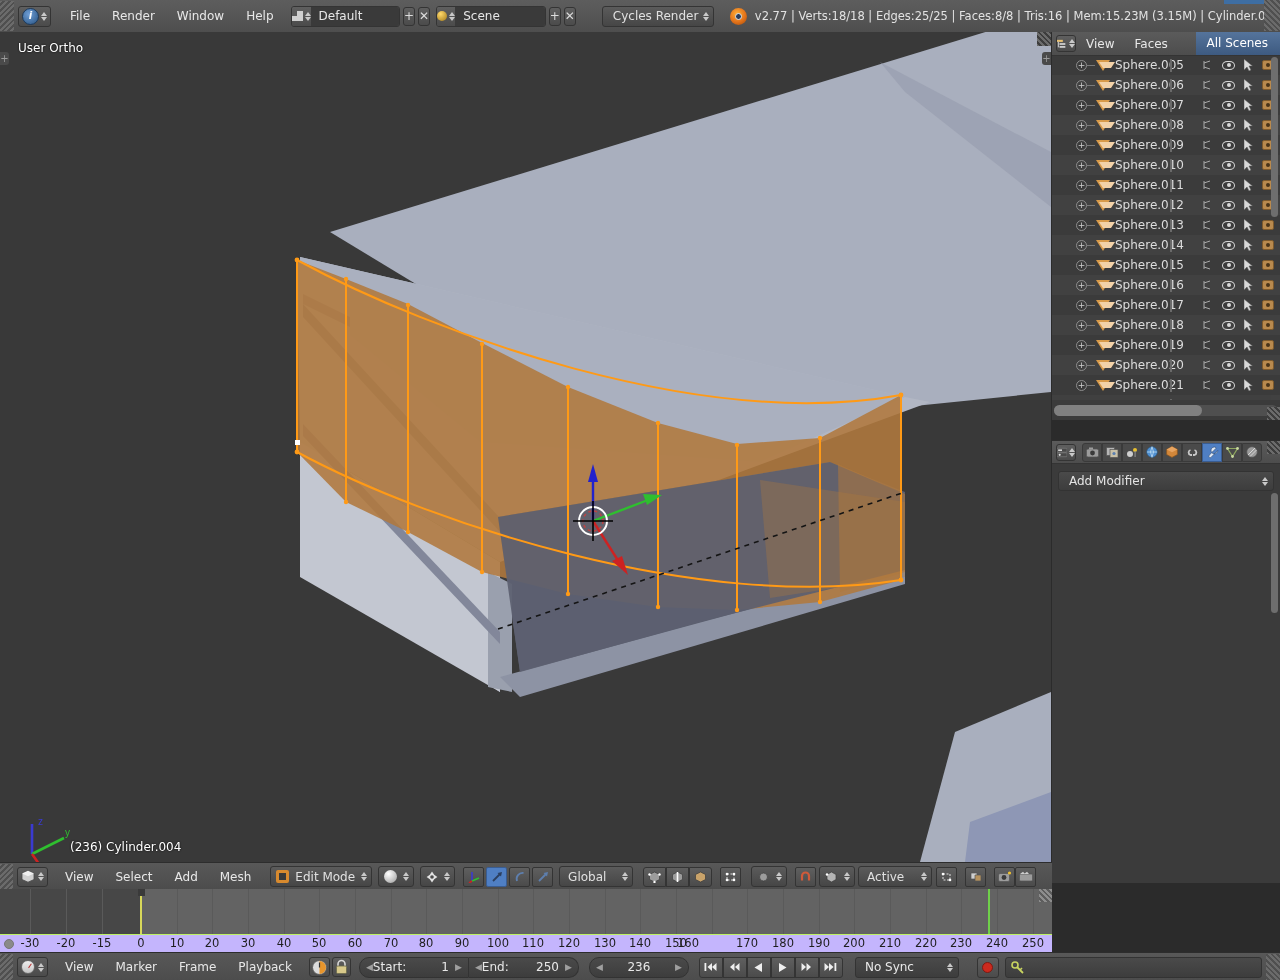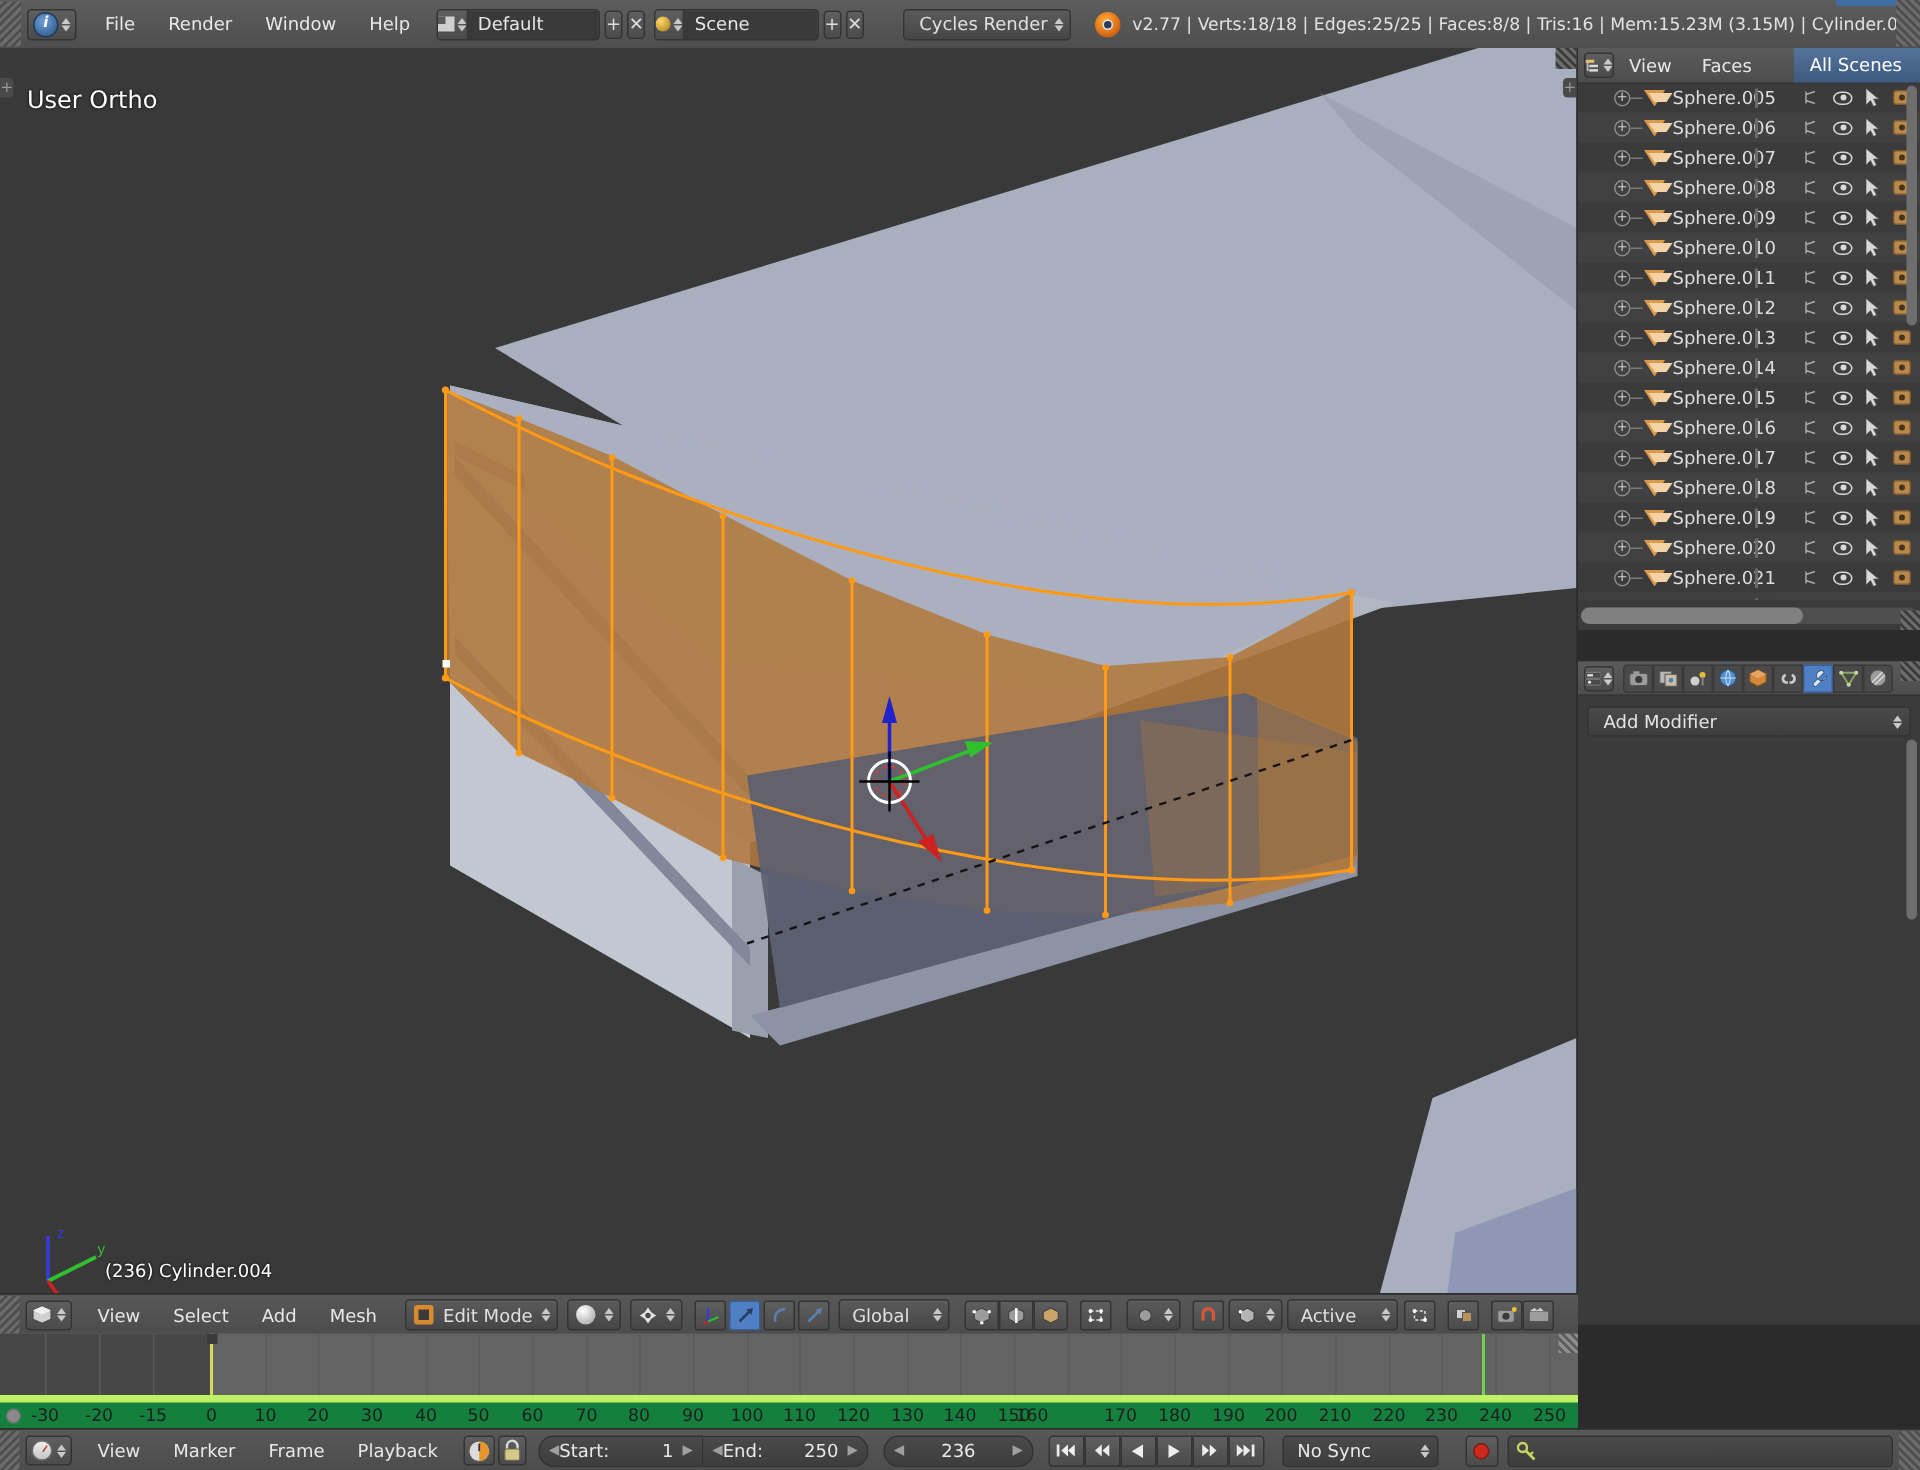--- a/index.html
+++ b/index.html
@@ -99,23 +99,22 @@
     background:repeating-linear-gradient(45deg,#6b6b6b 0 2px,#4f4f4f 2px 4px);
   }
   .bluetab{position:absolute;right:0;top:0;width:56px;height:4px;background:#3e6ea3;}
 
   
   .viewport{
     position:absolute;left:0;top:32px;width:1051px;height:830px;
     background:#393939;overflow:hidden;
   }
   .vp-label{
-    position:absolute;left:18px;top:9px;font-size:16px;color:#ffffff;
+    position:absolute;left:18px;top:9px;font-size:12px;color:#ffffff;
     text-shadow:0 0 2px #000;
-    margin-top:16px;
   }
   .vp-plus-l{
     position:absolute;left:0px;top:20px;width:9px;height:13px;
     background:#4a4a4a;border-radius:0 3px 3px 0;color:#9a9a9a;
     font-size:10px;line-height:13px;text-align:center;
   }
   .vp-plus-r{
     position:absolute;right:0px;top:20px;width:9px;height:13px;
     background:#4a4a4a;border-radius:3px 0 0 3px;color:#9a9a9a;
     font-size:10px;line-height:13px;text-align:center;
@@ -305,21 +304,21 @@
     background:#636363;overflow:hidden;
   }
   .tl-dark{position:absolute;left:0;top:0;width:141px;height:46px;background:#474747;}
   .tl-grid{position:absolute;left:0;top:0;width:1052px;height:46px;}
   .tl-grid i{position:absolute;top:0;width:1px;height:46px;background:#5a5a5a;}
   .tl-cur{position:absolute;top:0;width:2px;height:46px;background:#6fd04a;}
   .tl-cur0{position:absolute;top:0;width:2px;height:46px;background:#d8d85a;}
   .tl-cur0-cap{position:absolute;top:0;width:7px;height:7px;background:#3a3a3a;}
   .tl-ruler{
     position:absolute;left:0;bottom:0;width:1264px;height:17px;
-    background:#15803d;border-top:5px solid #bef264;
+    background:#c4b5fd;border-top:1px solid #bef264;
   }
   .tl-ruler span{
     position:absolute;top:1px;font-size:11.5px;color:#1e1e1e;
     transform:translateX(-50%);white-space:nowrap;
   }
   .tl-knob{
     position:absolute;left:4px;top:4px;width:10px;height:10px;border-radius:50%;
     background:#8a8a8a;border:1px solid #777;box-sizing:border-box;
   }
   .tl-corner{

